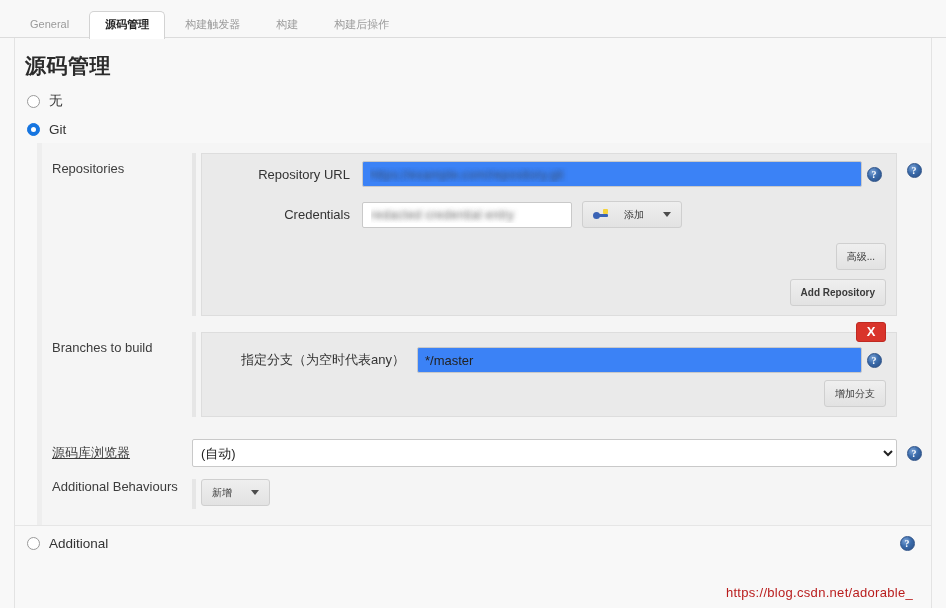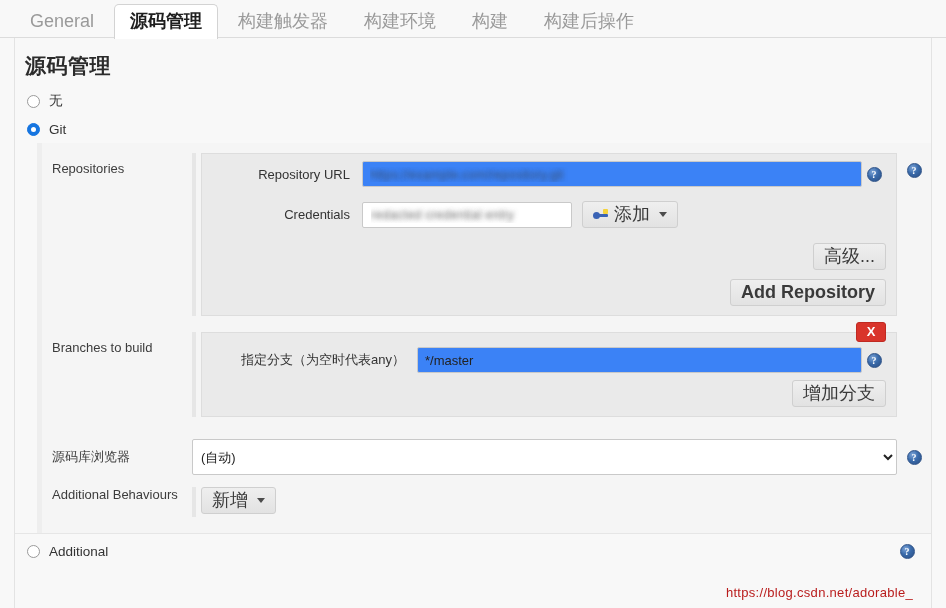--- a/index.html
+++ b/index.html
@@ -26,21 +26,21 @@
     content: "";
     position: absolute;
     left: 0; right: 0; bottom: 0;
     height: 1px;
     background: #dcdcdc;
   }
   .tab {
     position: relative;
     z-index: 2;
     padding: 7px 15px 8px 15px;
-    font-size: 18px;
+    font-size: 11px;
     color: #9a9a9a;
     line-height: 1;
     border: 1px solid transparent;
     border-bottom: none;
     border-radius: 5px 5px 0 0;
     cursor: pointer;
     white-space: nowrap;
     margin-right: 4px;
   }
   .tab.active {
@@ -216,26 +216,26 @@
   select.sel.blurred {
     color: transparent;
     text-shadow: 0 0 5px rgba(70,70,70,.8);
     width: 210px;
   }
 
   
   .btn {
     display: inline-flex;
     align-items: center;
-    gap: 6px;
+    gap: 16px;
     background: linear-gradient(#efefef, #e2e2e2);
     border: 1px solid #cfcfcf;
     border-radius: 3px;
     padding: 4px 10px;
-    font-size: 18px;
+    font-size: 10px;
     color: #3a3a3a;
     cursor: pointer;
     line-height: 17px;
     white-space: nowrap;
   }
   .btn.bold { font-weight: bold; }
   .btn .caret {
     display: inline-block;
     width: 0; height: 0;
     border-left: 4px solid transparent;
@@ -283,24 +283,24 @@
     cursor: pointer;
     z-index: 5;
   }
 
   
   .srow {
     display: flex;
     align-items: center;
     padding: 6px 0 6px 0;
   }
-  .srow .frow-label { padding-top: 0; }
+  .srow .frow-label { padding-top: 0; text-decoration: underline; }
   .srow select {
     flex: 1 1 auto;
-    height: 36px;
+    height: 28px;
     min-width: 0;
   }
 
   
   .abrow {
     display: flex;
     align-items: flex-start;
     padding: 6px 0 10px 0;
   }
   .abrow .frow-label { padding-top: 0; }
@@ -323,21 +323,20 @@
     margin: 0;
   }
 </style>
 </head>
 <body>
 
 <div class="tabbar">
   <div class="tab">General</div>
   <div class="tab active">源码管理</div>
   <div class="tab">构建触发器</div>
-  <div class="tab">构建环境</div>
   <div class="tab">构建</div>
   <div class="tab">构建后操作</div>
 </div>
 
 <div class="page">
   <div class="page-inner">
 
     <div class="page-title">源码管理</div>
 
     <div class="radio-row">

